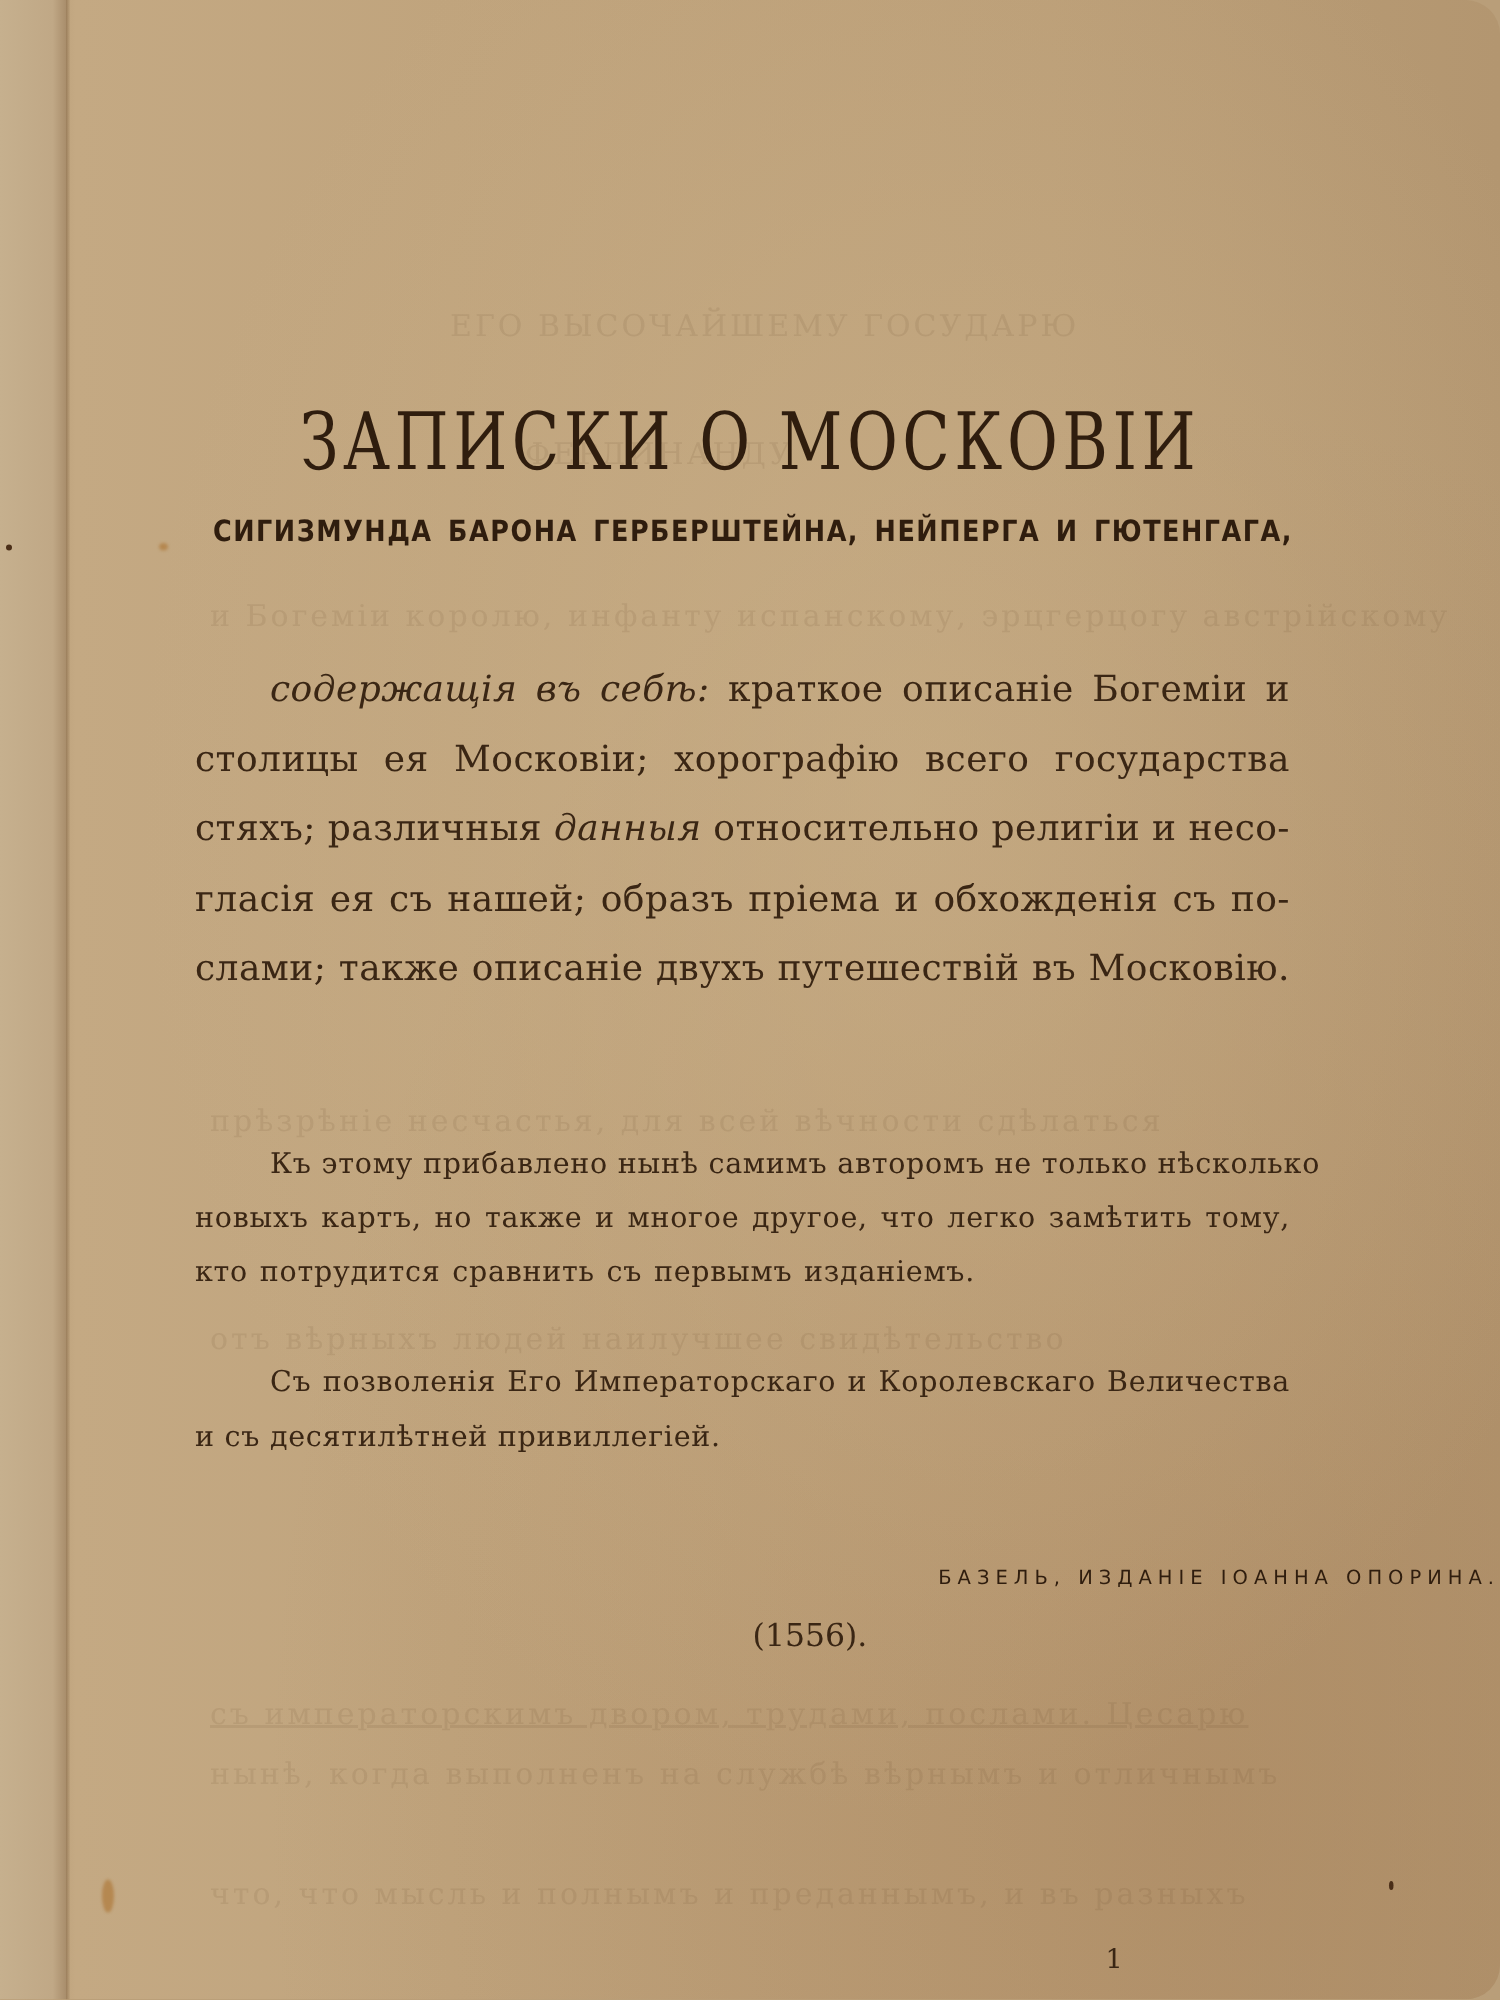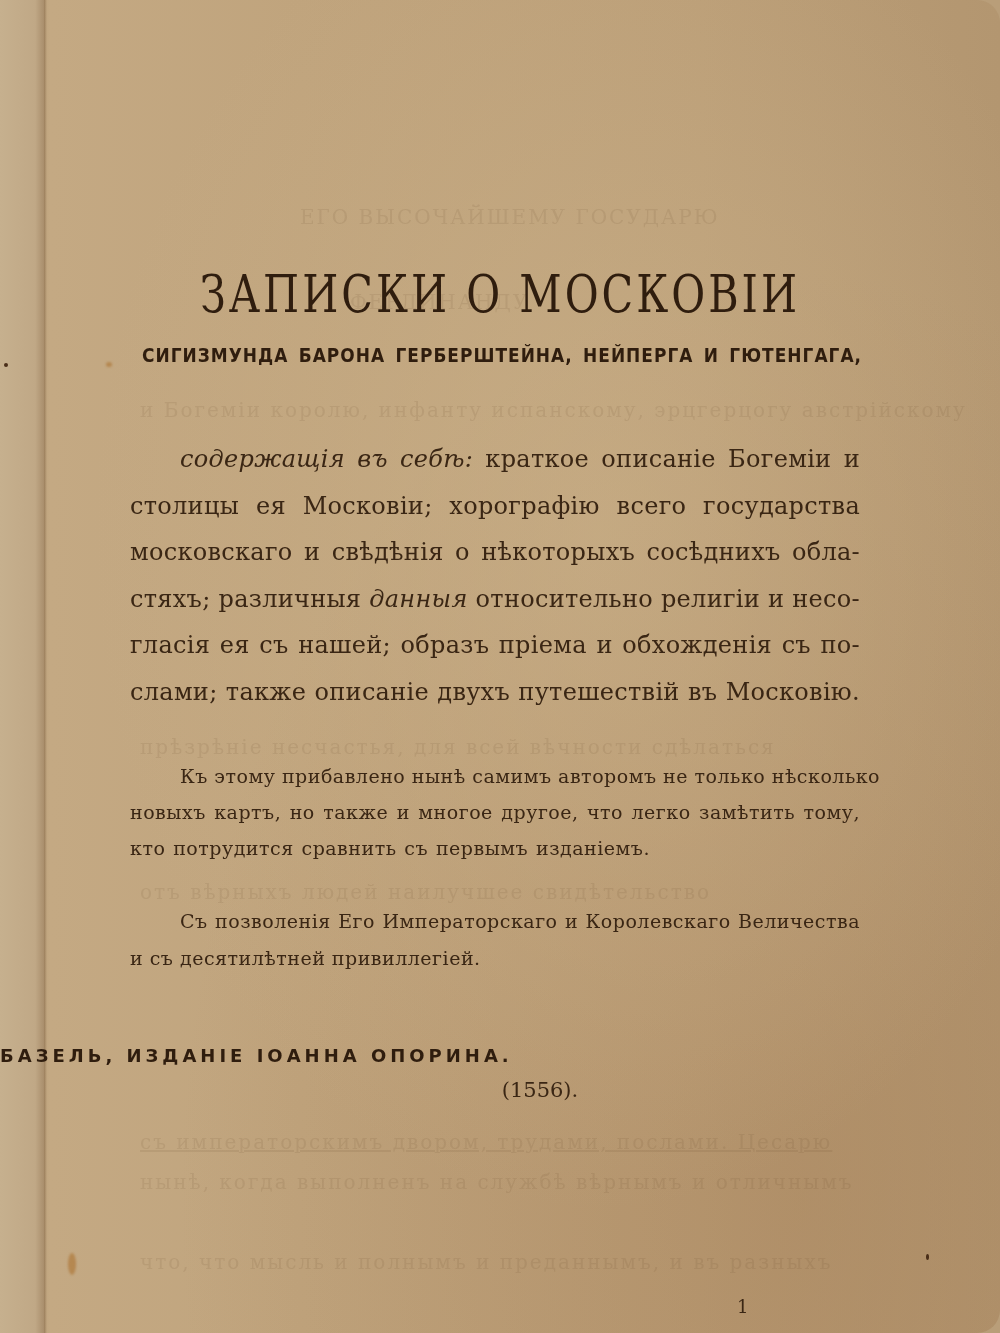--- a/index.html
+++ b/index.html
@@ -50,23 +50,23 @@
   }
   .line { display:block; text-align:justify; text-align-last:justify; white-space:nowrap; }
   .p1 { top:436px; font-size:24px; line-height:46.5px; letter-spacing:0.3px; }
   .p1 .line { white-space:normal; }
   .p2 { top:758px; font-size:19px; line-height:36px; letter-spacing:0.5px; }
   .p3 { top:903px; font-size:19px; line-height:37px; letter-spacing:0.5px; }
   .indent { padding-left:50px; }
   .ital { font-style:italic; }
   .last-left { text-align-last:left; }
   .imprint {
-    position:absolute; top:1045px; left:0; width:1000px; text-align:left;
-    font-family:"DejaVu Sans", sans-serif; font-weight:bold;
-    font-size:18px; letter-spacing:4px; color:#2f1d0e;
+    position:absolute; top:1045px; left:0; width:1000px; text-align:right;
+    font-family:"DejaVu Sans", sans-serif; font-weight:normal;
+    font-size:13px; letter-spacing:4px; color:#2f1d0e;
   }
   .year {
     position:absolute; top:1078px; left:0; width:1000px; text-align:center;
     font-size:21px; color:#3a2614;margin-left:40px;
   }
   .page-number {
     position:absolute; top:1296px; left:737px; font-size:18px; color:#3a2614;
   }
 </style>
 </head>
@@ -90,21 +90,20 @@
   <div class="bleed" style="top:1250px;">что, что мысль и полнымъ и преданнымъ, и въ разныхъ</div>
 </div>
 
 <div class="content">
   <h1 class="title">ЗАПИСКИ О МОСКОВІИ</h1>
   <div class="subtitle">СИГИЗМУНДА БАРОНА ГЕРБЕРШТЕЙНА, НЕЙПЕРГА И ГЮТЕНГАГА,</div>
 
   <div class="para p1">
     <span class="line indent"><span class="ital">содержащія въ себѣ:</span><span> краткое описанie Богемiи и</span></span>
     <span class="line">столицы ея Московiи; хорографiю всего государства</span>
-    <span class="line">московскаго и свѣдѣнія о нѣкоторыхъ сосѣднихъ обла-</span>
     <span class="line"><span>стяхъ; различныя </span><span class="ital">данныя</span><span> относительно религiи и несо-</span></span>
     <span class="line">гласія ея съ нашей; образъ прiема и обхожденія съ по-</span>
     <span class="line">слами; также описанie двухъ путешествiй въ Московiю.</span>
   </div>
 
   <div class="para p2">
     <span class="line indent">Къ этому прибавлено нынѣ самимъ авторомъ не только нѣсколько</span>
     <span class="line">новыхъ картъ, но также и многое другое, что легко замѣтить тому,</span>
     <span class="line last-left" style="text-align-last:justify;width:520px;">кто потрудится сравнить съ первымъ изданiемъ.</span>
   </div>

